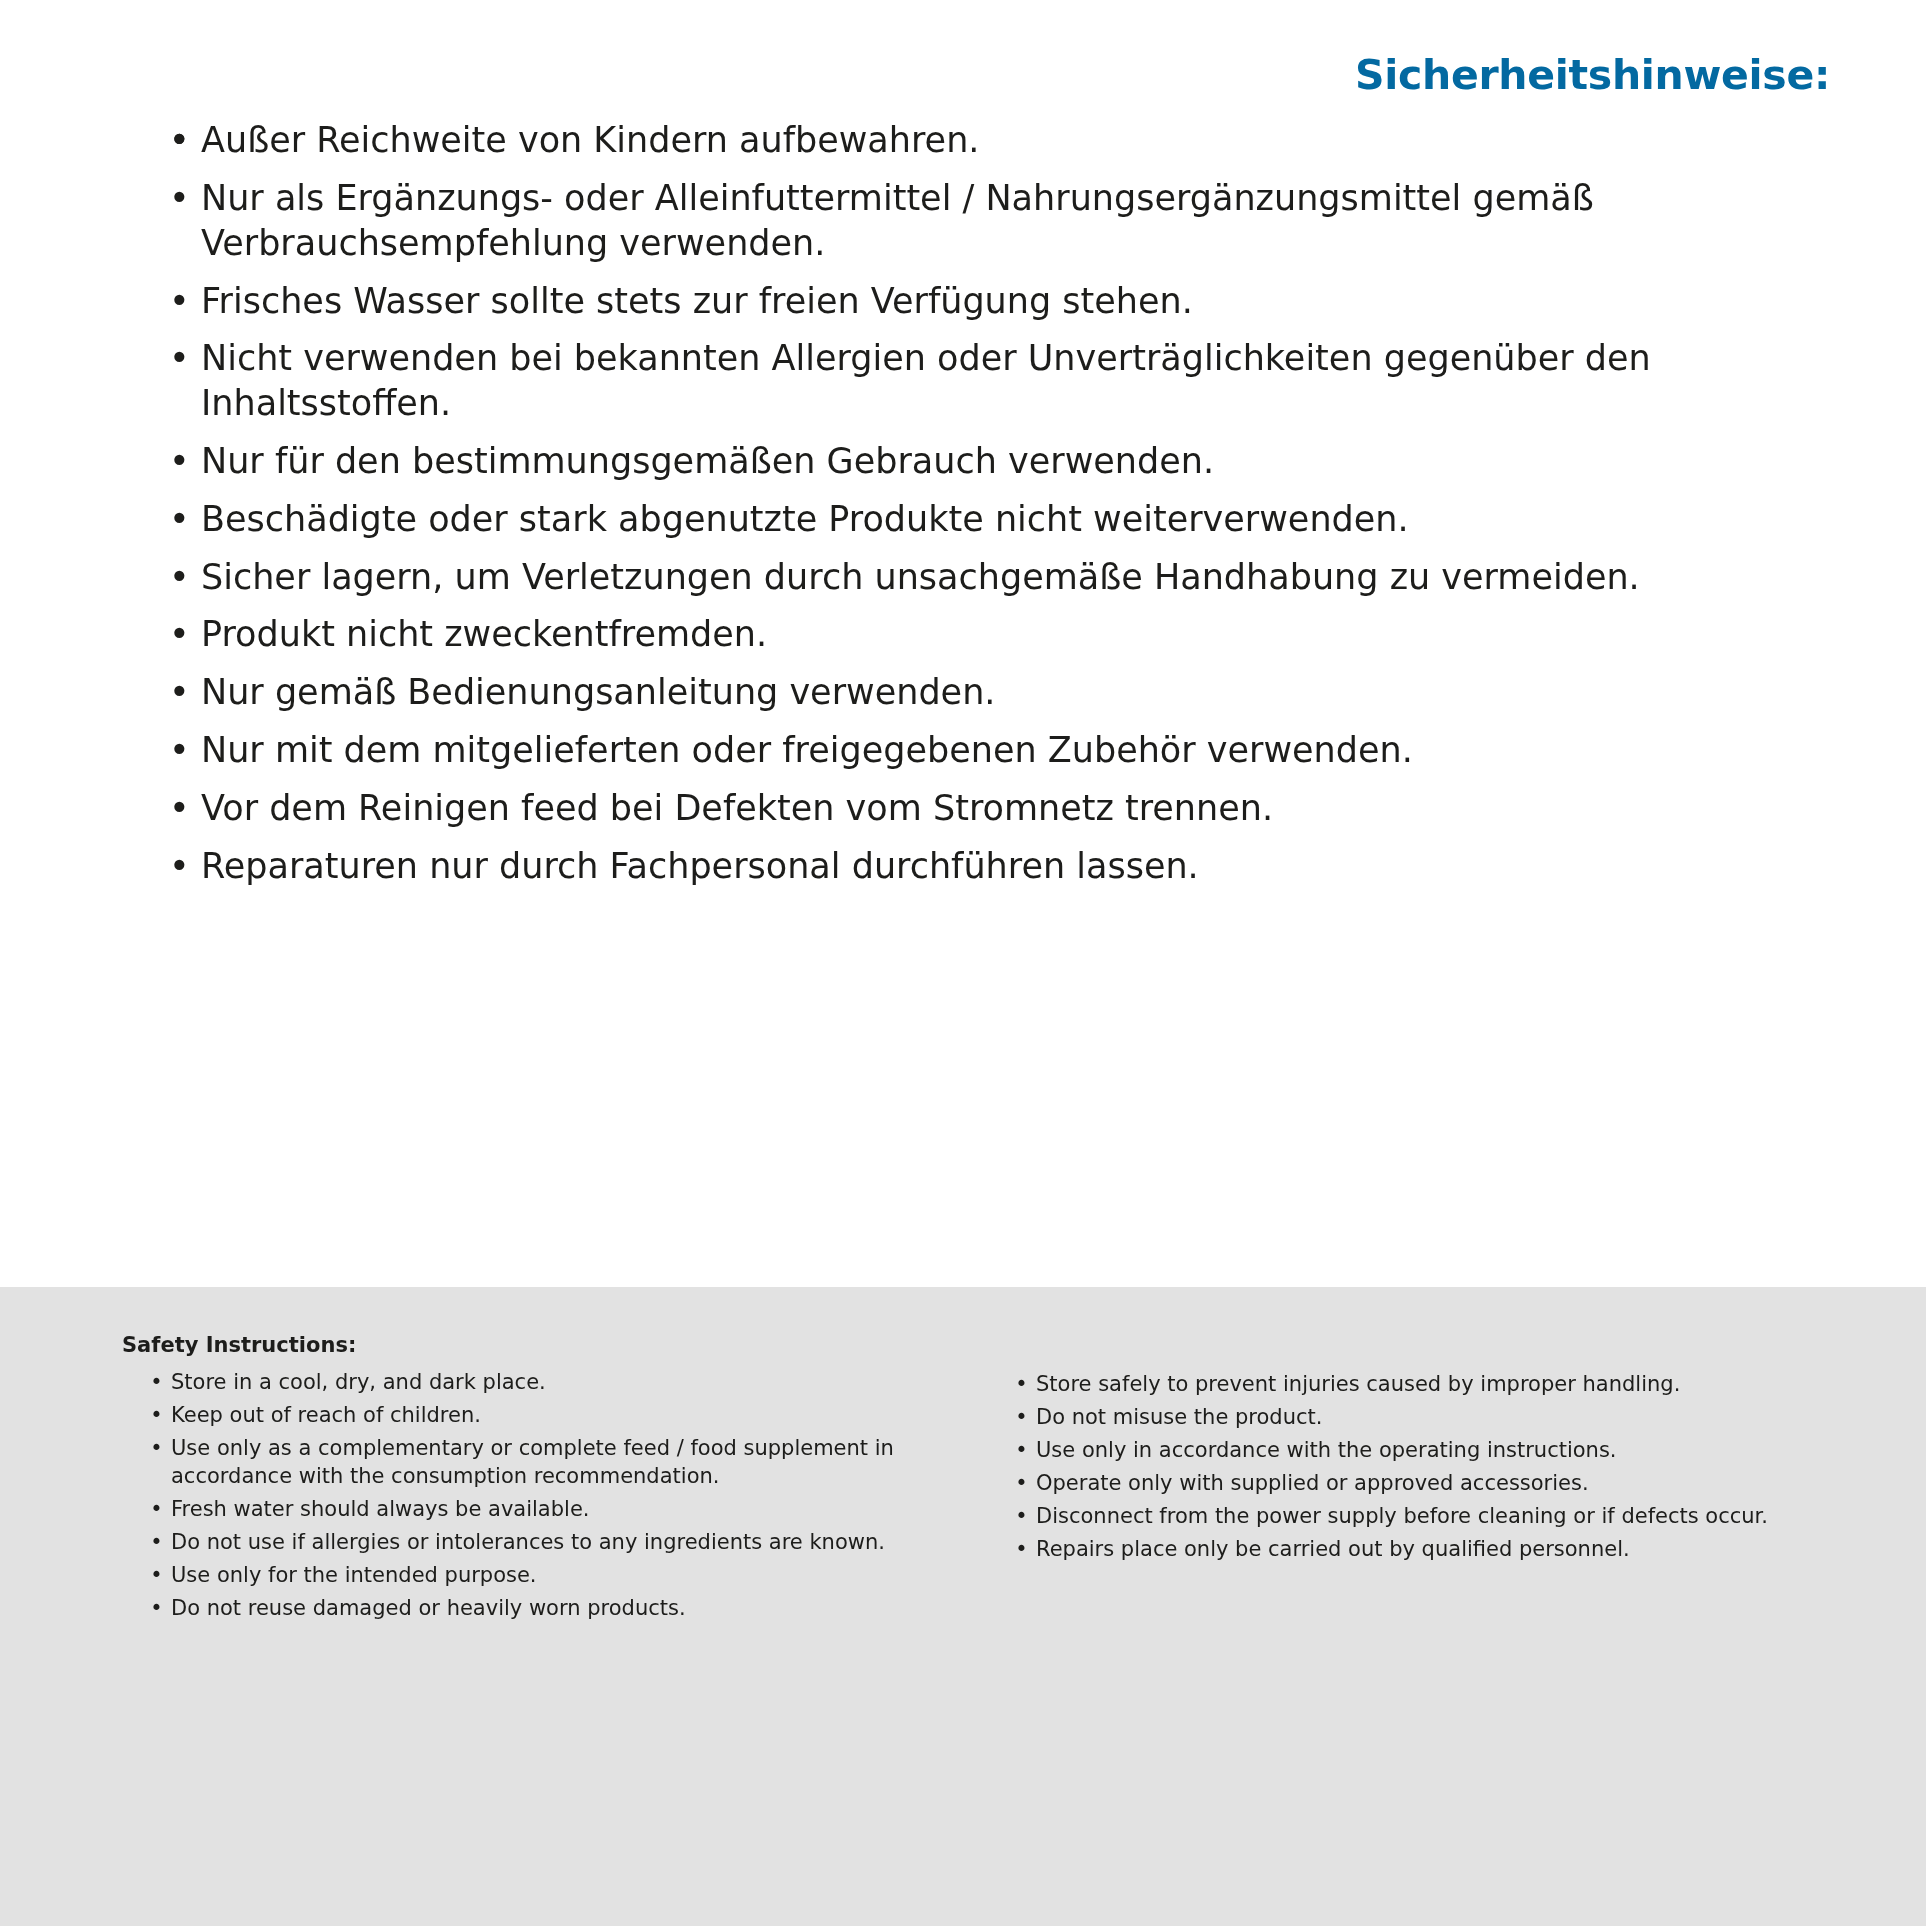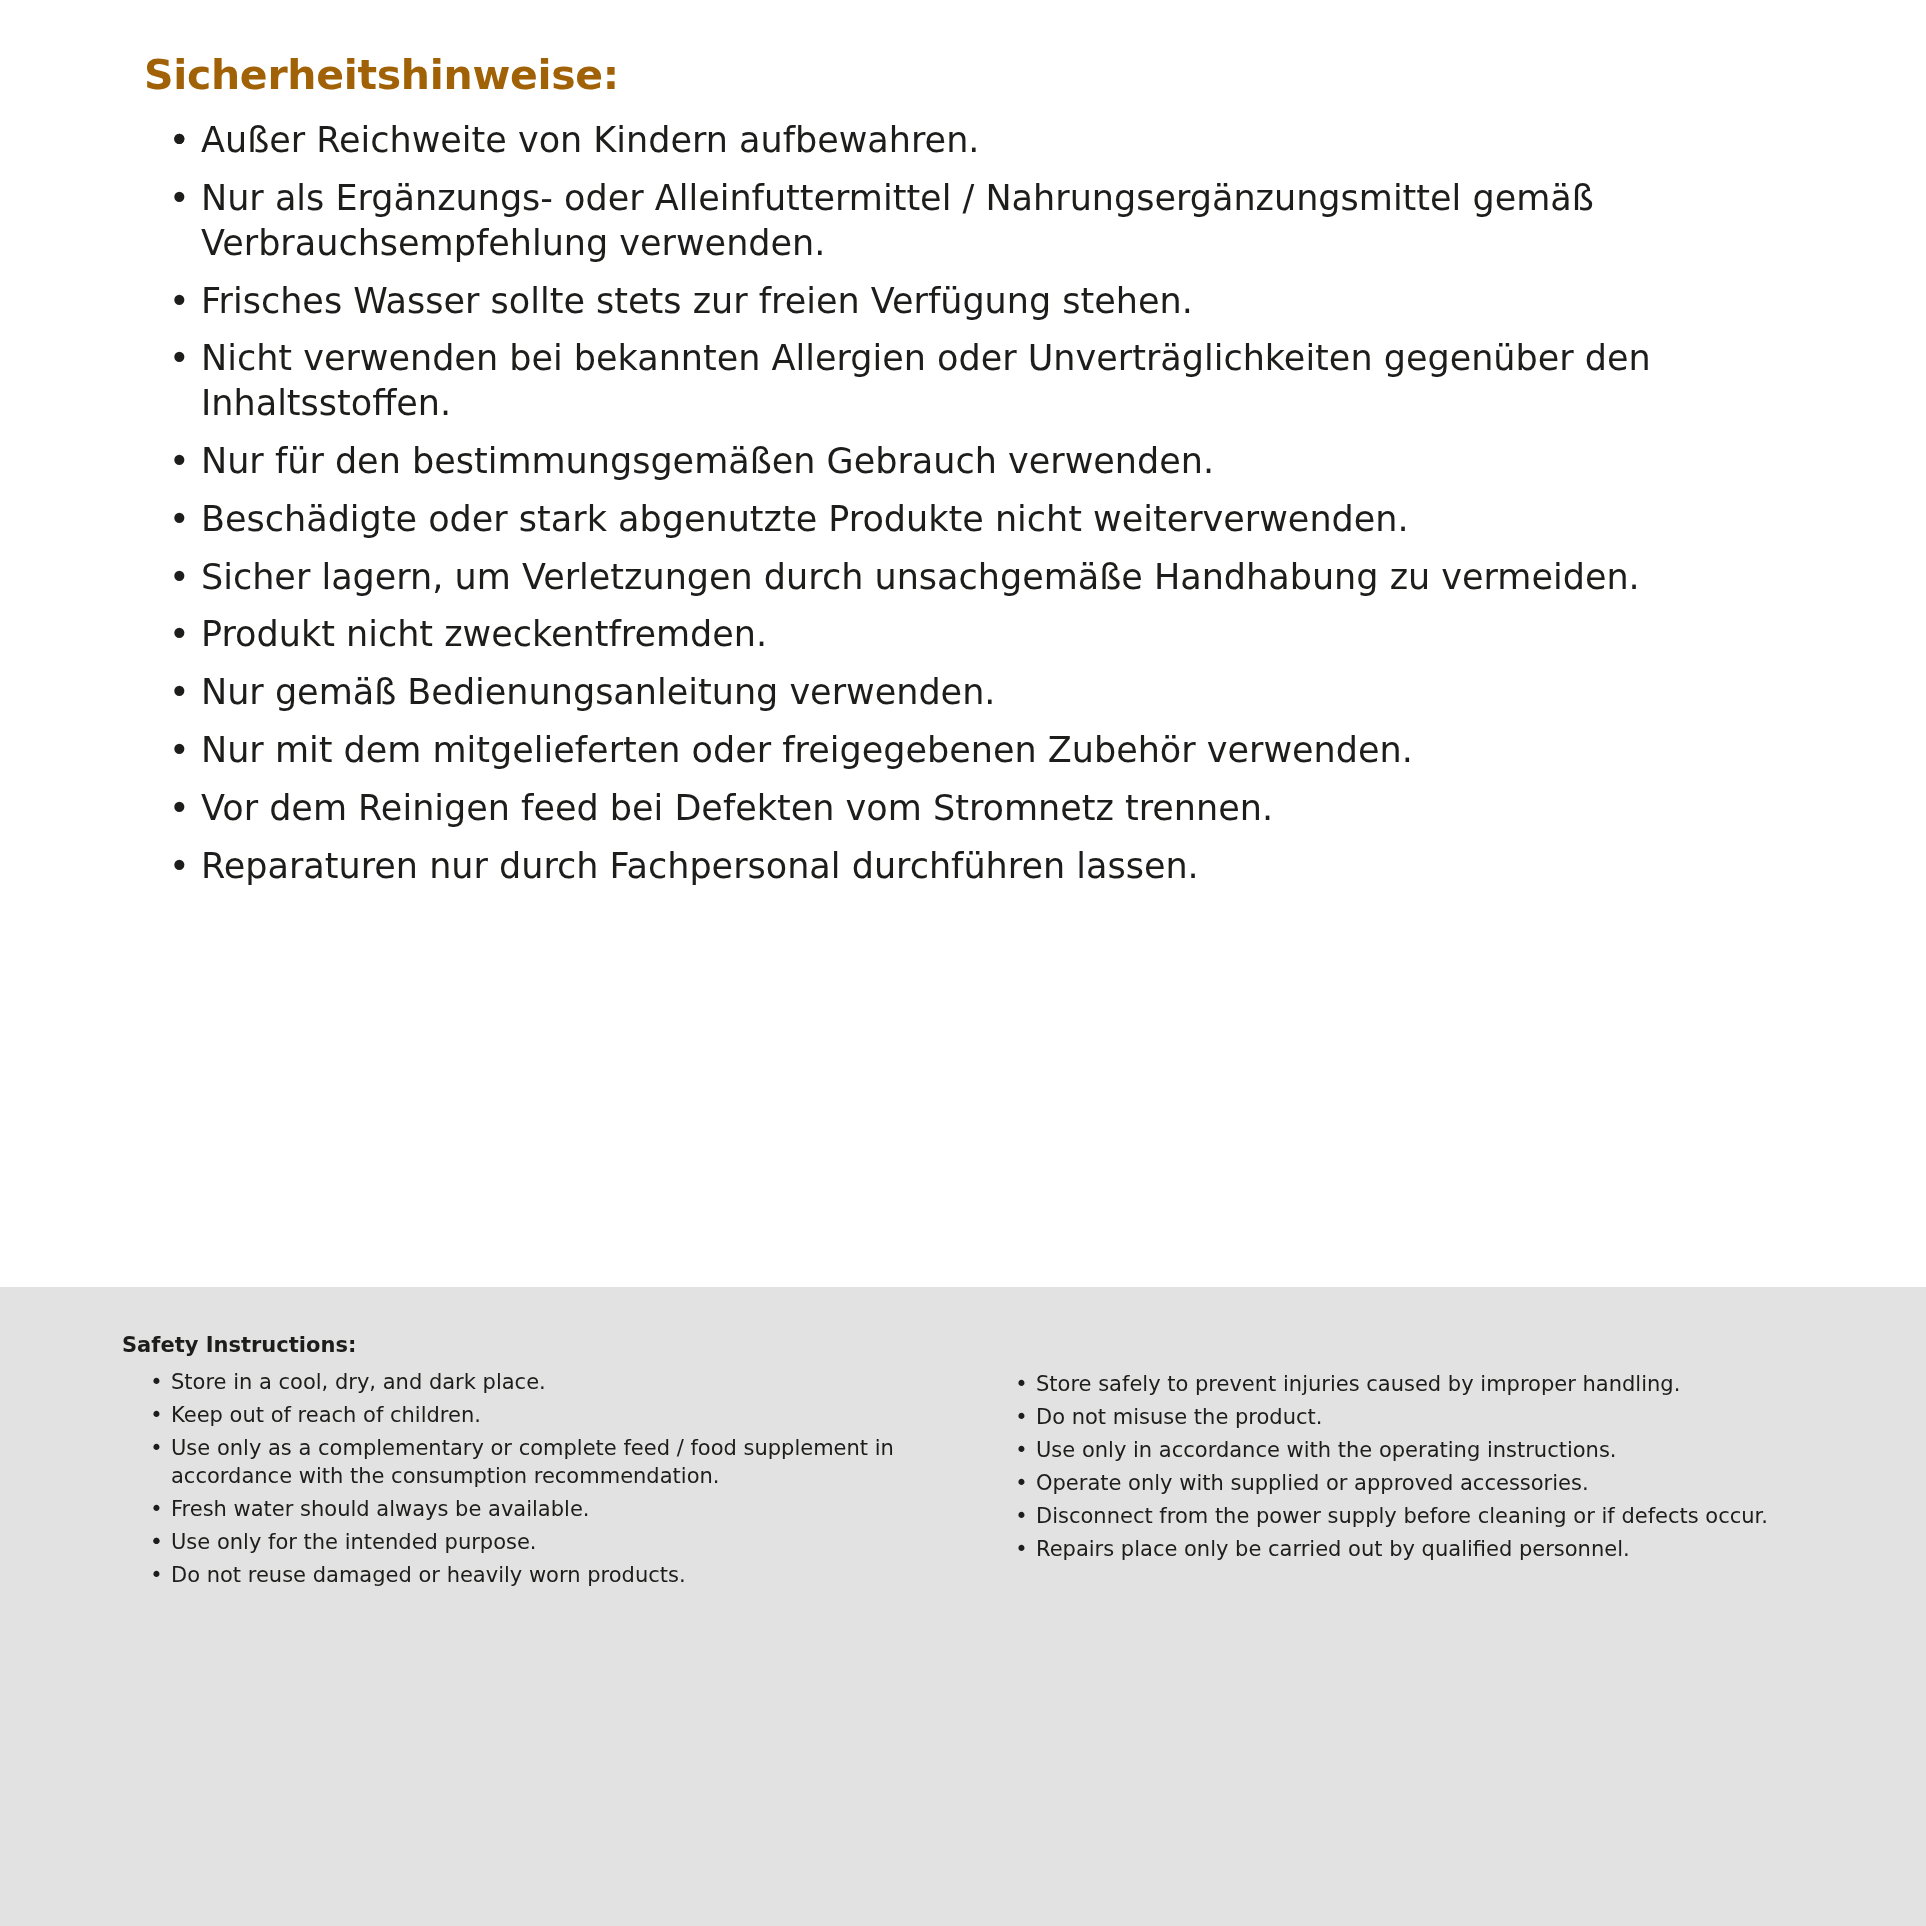--- a/index.html
+++ b/index.html
@@ -28,23 +28,24 @@
     background: #ffffff;
     padding: 51px 96px 0 128px;
     box-sizing: border-box;
     flex: 0 0 1287px;
   }
 
   .de-title {
     font-size: 41px;
     font-weight: bold;
     letter-spacing: -0.3px;
-    color: #a16207;
+    color: #0369a1;
     margin: 0 0 18px 16px;
     line-height: 1.2;
+    text-align: right;
   }
 
   .de-list {
     list-style: none;
     margin: 0;
     padding: 0 0 0 37px;
   }
 
   .de-list li {
     position: relative;
@@ -149,21 +150,21 @@
   </section>
 
   <section class="en-section">
     <div class="en-col en-col-left">
       <h2 class="en-title">Safety Instructions:</h2>
       <ul class="en-list">
           <li><span class="bullet">•</span><span>Store in a cool, dry, and dark place.</span></li>
           <li><span class="bullet">•</span><span>Keep out of reach of children.</span></li>
           <li><span class="bullet">•</span><span>Use only as a complementary or complete feed / food supplement in accordance with the consumption recommendation.</span></li>
           <li><span class="bullet">•</span><span>Fresh water should always be available.</span></li>
-          <li><span class="bullet">•</span></li>
+          <li><span class="bullet">•</span><span>Do not use if allergies or intolerances to any ingredients are known.</span></li>
           <li><span class="bullet">•</span><span>Use only for the intended purpose.</span></li>
           <li><span class="bullet">•</span><span>Do not reuse damaged or heavily worn products.</span></li>
         </ul>
     </div>
     <div class="en-col en-col-right">
       <ul class="en-list">
           <li><span class="bullet">•</span><span>Store safely to prevent injuries caused by improper handling.</span></li>
           <li><span class="bullet">•</span><span>Do not misuse the product.</span></li>
           <li><span class="bullet">•</span><span>Use only in accordance with the operating instructions.</span></li>
           <li><span class="bullet">•</span><span>Operate only with supplied or approved accessories.</span></li>

